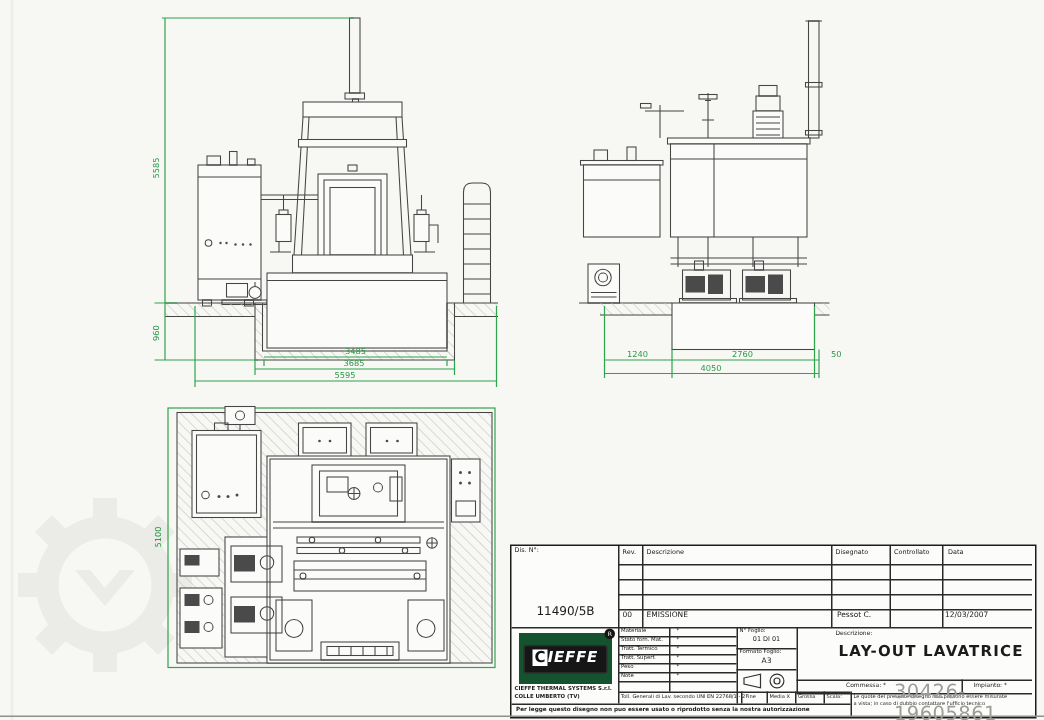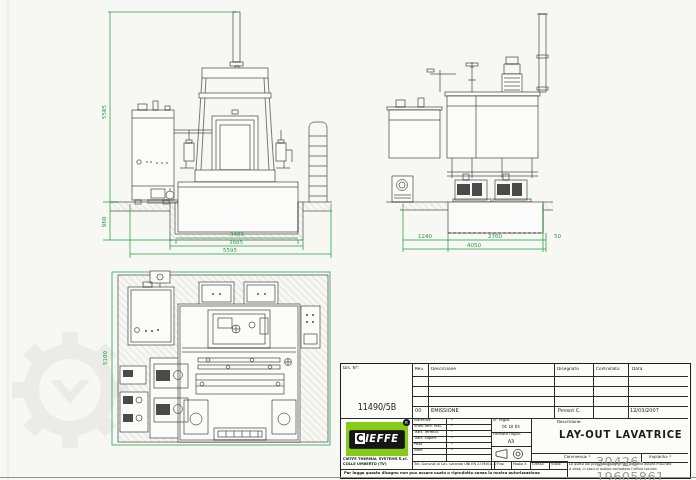--- a/index.html
+++ b/index.html
@@ -17,21 +17,21 @@
   .tb{position:absolute;left:340px;top:363px;width:349px;height:114px;
       border:1.5px solid #1c1c1c;background:#fcfcfa;color:#1b1b1b;z-index:3;}
   .tb .h,.tb .v{position:absolute;background:#2a2a2a;}
   .tb .h{height:1px;}
   .tb .v{width:1px;}
   .t{position:absolute;white-space:nowrap;line-height:1.1;}
   .fs3{font-size:3.4px;} .fs35{font-size:3.6px;} .fs4{font-size:4px;} .fs42{font-size:4.3px;}
   .fs5{font-size:5px;} .fs8{font-size:8px;}
   .ctr{text-align:center;}
   .desc-big{font-size:10px;letter-spacing:0.8px;font-weight:bold;}
-  .logo{position:absolute;left:5px;top:58px;width:62px;height:34px;background:#84cc16;}
+  .logo{position:absolute;left:5px;top:58px;width:62px;height:34px;background:#14532d;}
   .logo .band{position:absolute;left:3px;top:8px;right:3px;height:17px;background:#161616;
       border:1px solid #2b2b2b;border-radius:2px;color:#fff;font-weight:bold;font-style:italic;
       font-size:10px;line-height:15px;text-align:center;letter-spacing:0.5px;}
   .logo .cbox{background:#fff;color:#111;padding:0 1px;font-style:normal;}
   .logo .reg{position:absolute;right:-2px;top:-3px;width:7px;height:7px;border-radius:50%;
       background:#161616;color:#fff;font-size:4px;line-height:7px;text-align:center;font-style:normal;}
   .wm-id{position:absolute;left:596px;top:454px;font-size:13px;color:#9c9c99;z-index:5;
       letter-spacing:0.3px;}
   .scanline{position:absolute;left:0;top:477px;width:696px;height:1px;background:#90908d;z-index:4;}
   .edge{position:absolute;left:7px;top:0;width:2px;height:480px;background:#ededea;}

